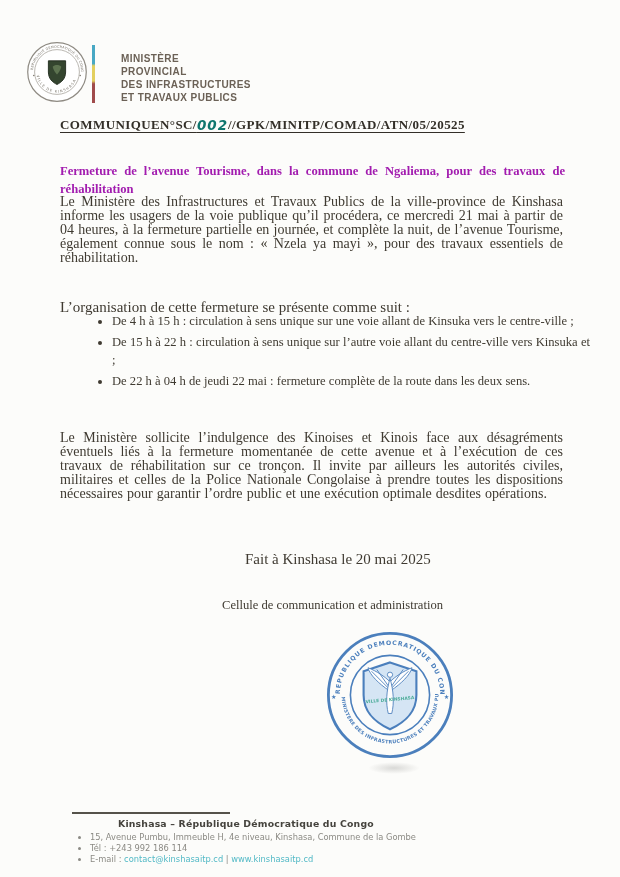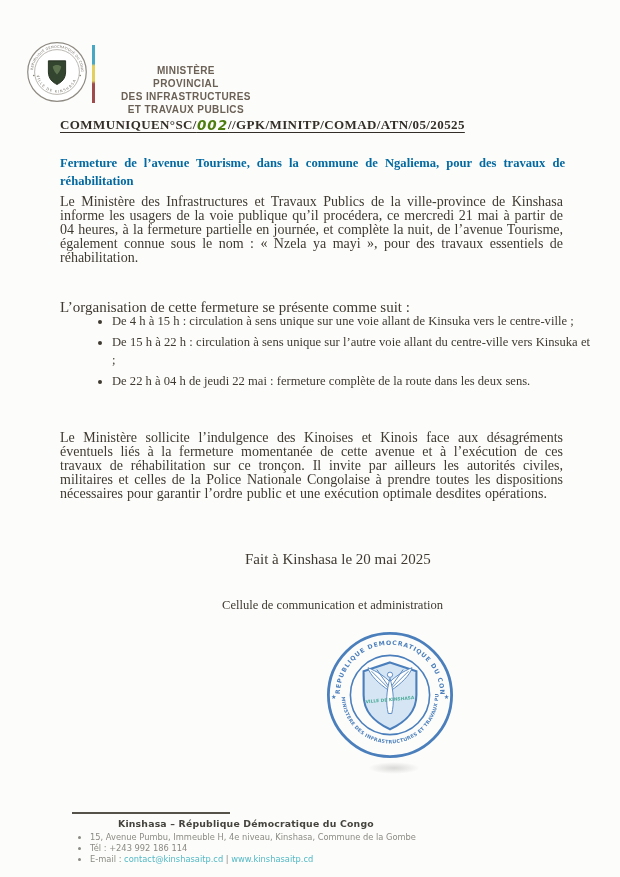--- a/index.html
+++ b/index.html
@@ -8,38 +8,38 @@
     background:#fcfcfa;overflow:hidden;
     font-family:"Liberation Serif",serif;color:#3f3a31;
   }
   
   .seal{position:absolute;left:26px;top:40px;}
   .flag-stripe{
     position:absolute;left:92px;top:45px;width:3px;height:58px;
     background:linear-gradient(#48a8c4 0%,#48a8c4 32%,#e3cf5e 36%,#e3cf5e 62%,#a04b4b 67%,#a04b4b 100%);
   }
   .ministry{
-    position:absolute;left:121px;top:64px;
+    position:absolute;left:121px;top:52px;
     font-family:"Liberation Sans",sans-serif;font-weight:bold;
-    font-size:10px;line-height:13px;letter-spacing:.4px;color:#6b6156;text-align:center;
+    font-size:10px;line-height:13px;letter-spacing:.4px;color:#6b6156;
   }
   
   .title{
     position:absolute;left:60px;top:116px;
     font-size:13px;font-weight:bold;letter-spacing:.4px;color:#332f28;
     text-decoration:underline;text-underline-offset:3px;text-decoration-thickness:1.3px;
     white-space:nowrap;
   }
   .handwritten{
     font-family:"DejaVu Sans",sans-serif;font-style:italic;font-weight:bold;
-    color:#4d7c0f;font-size:13.5px;letter-spacing:1px;position:relative;top:.5px;
+    color:#0f766e;font-size:13.5px;letter-spacing:1px;position:relative;top:.5px;
   }
   .subject{
-    position:absolute;left:60px;top:154px;width:505px;
-    font-size:12.6px;line-height:18px;font-weight:bold;color:#0369a1;
+    position:absolute;left:60px;top:162px;width:505px;
+    font-size:12.6px;line-height:18px;font-weight:bold;color:#a21caf;
     text-align:justify;
   }
   
   .para{
     position:absolute;left:60px;width:503px;
     font-size:14px;line-height:14px;text-align:justify;word-spacing:.6px;
   }
   .p1{top:195px;}
   .list-intro{position:absolute;left:60px;top:299px;font-size:15px;}
   .schedule{

